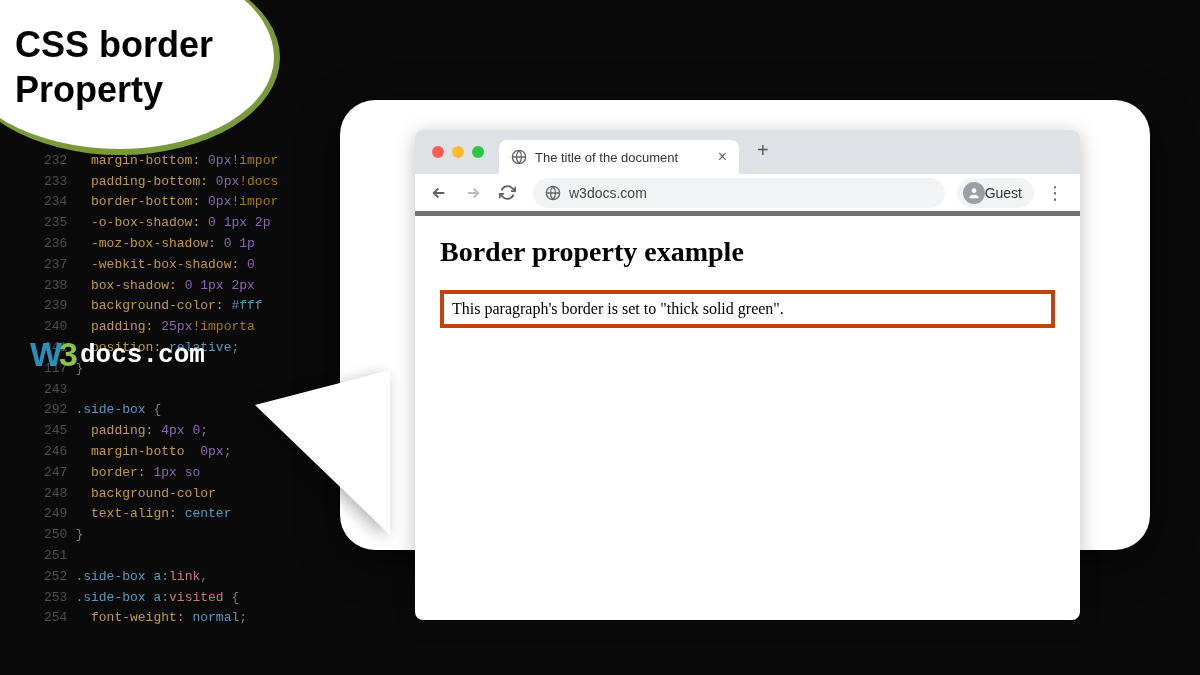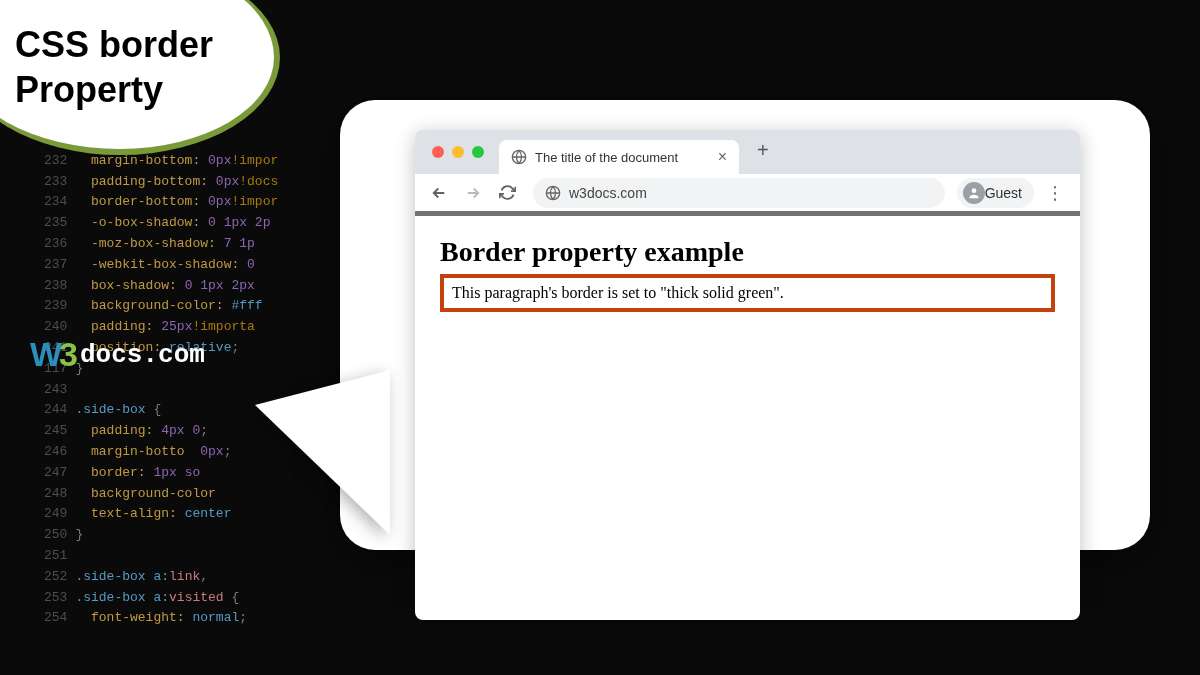--- a/index.html
+++ b/index.html
@@ -201,48 +201,48 @@
     }
     .menu-dots { font-size: 18px; color: #5f6368; padding: 0 6px; }
 
     .page {
       padding: 20px 25px;
     }
     .page h2 {
       font-family: 'Times New Roman', Times, serif;
       font-weight: bold;
       font-size: 28px;
-      margin-bottom: 6px;
+      margin-bottom: 22px;
     }
     .demo-p {
       border: 4px solid #c2410c;
       padding: 6px 8px;
       font-family: 'Times New Roman', Times, serif;
       font-size: 16px;
     }
     svg { display: block; }
   </style>
 </head>
 <body>
 
 <div class="code-bg" id="codebg">
     <div class="line"><span class="ln">231</span><span class="sel">mtent-inner</span><span class="brace"> {</span></div>
     <div class="line"><span class="ln">232</span><span class="prop">  margin-bottom:</span><span class="num"> 0px</span><span class="imp">!impor</span></div>
     <div class="line"><span class="ln">233</span><span class="prop">  padding-bottom:</span><span class="num"> 0px</span><span class="imp">!docs</span></div>
     <div class="line"><span class="ln">234</span><span class="prop">  border-bottom:</span><span class="num"> 0px</span><span class="imp">!impor</span></div>
     <div class="line"><span class="ln">235</span><span class="prop">  -o-box-shadow:</span><span class="num"> 0 1px 2p</span></div>
-    <div class="line"><span class="ln">236</span><span class="prop">  -moz-box-shadow:</span><span class="num"> 7 1p</span></div>
+    <div class="line"><span class="ln">236</span><span class="prop">  -moz-box-shadow:</span><span class="num"> 0 1p</span></div>
     <div class="line"><span class="ln">237</span><span class="prop">  -webkit-box-shadow:</span><span class="num"> 0 </span></div>
     <div class="line"><span class="ln">238</span><span class="prop">  box-shadow:</span><span class="num"> 0 1px 2px</span></div>
     <div class="line"><span class="ln">239</span><span class="prop">  background-color:</span><span class="val"> #fff</span></div>
     <div class="line"><span class="ln">240</span><span class="prop">  padding:</span><span class="num"> 25px</span><span class="imp">!importa</span></div>
     <div class="line"><span class="ln">241</span><span class="prop">  position:</span><span class="val"> relative</span><span class="brace">;</span></div>
     <div class="line"><span class="ln">117</span><span class="brace">}</span></div>
     <div class="line"><span class="ln">243</span></div>
-    <div class="line"><span class="ln">244</span><span class="sel">.side-box</span><span class="brace"> {</span></div>
+    <div class="line"><span class="ln">292</span><span class="sel">.side-box</span><span class="brace"> {</span></div>
     <div class="line"><span class="ln">245</span><span class="prop">  padding:</span><span class="num"> 4px 0</span><span class="brace">;</span></div>
     <div class="line"><span class="ln">246</span><span class="prop">  margin-botto</span><span class="num">  0px</span><span class="brace">;</span></div>
     <div class="line"><span class="ln">247</span><span class="prop">  border:</span><span class="num"> 1px so</span></div>
     <div class="line"><span class="ln">248</span><span class="prop">  background-color</span></div>
     <div class="line"><span class="ln">249</span><span class="prop">  text-align:</span><span class="val"> center</span></div>
     <div class="line"><span class="ln">250</span><span class="brace">}</span></div>
     <div class="line"><span class="ln">251</span></div>
     <div class="line"><span class="ln">252</span><span class="sel">.side-box a:</span><span class="kw">link</span><span class="brace">,</span></div>
     <div class="line"><span class="ln">253</span><span class="sel">.side-box a:</span><span class="kw">visited</span><span class="brace"> {</span></div>
     <div class="line"><span class="ln">254</span><span class="prop">  font-weight:</span><span class="val"> normal</span><span class="brace">;</span></div>

